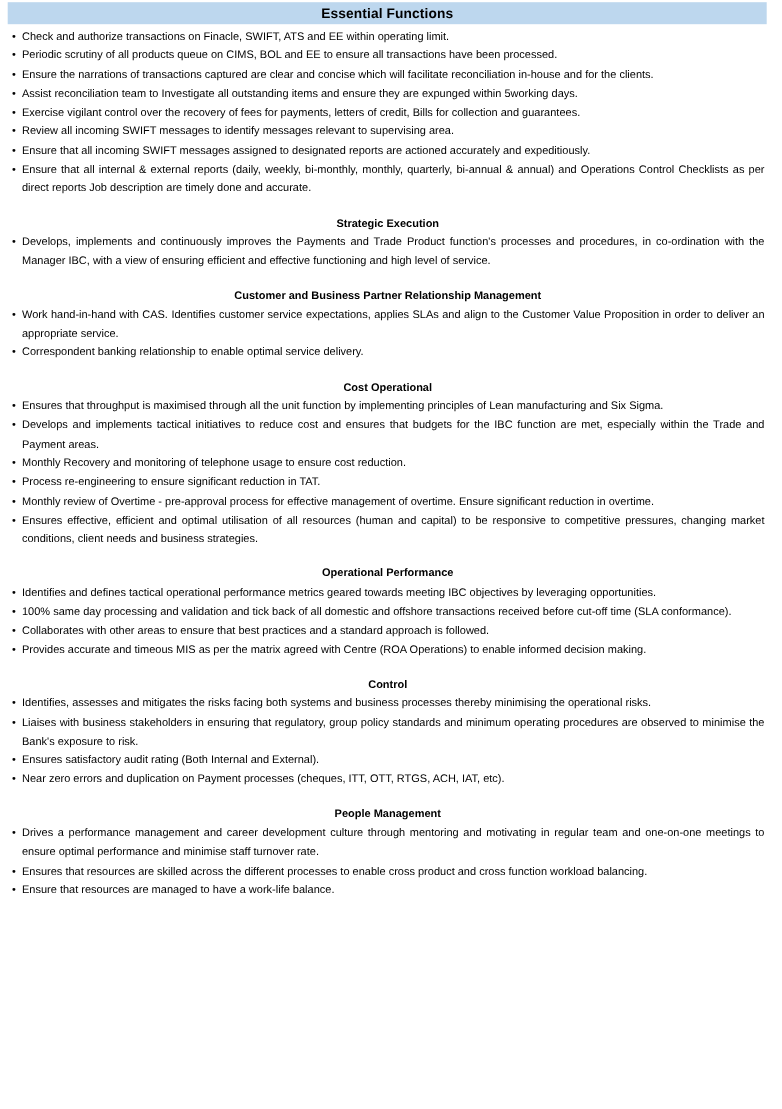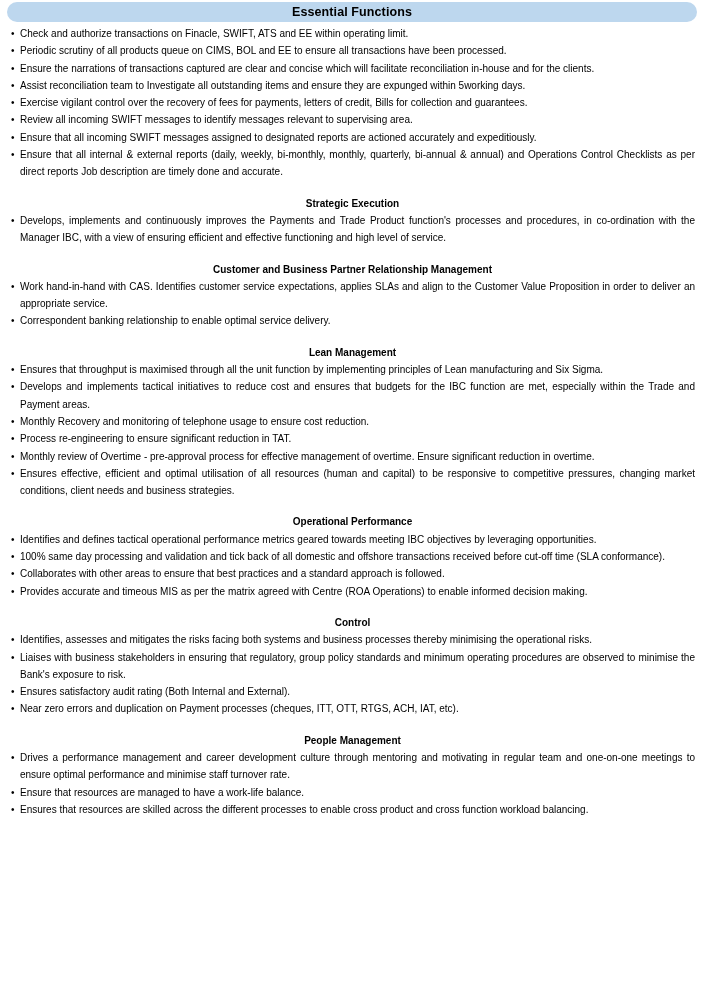--- a/index.html
+++ b/index.html
@@ -21,21 +21,20 @@
     height: 1008px;
     background: #ffffff;
   }
   .header-bar {
     margin: 2px 14px 0 7px;
     height: 20px;
     background: #BDD7EE;
     display: flex;
     align-items: center;
     justify-content: center;
-    border-radius: 10px;
   }
   .header-title {
     font-size: 12.5px;
     font-weight: bold;
     letter-spacing: 0.1px;
   }
   .content {
     margin: 3px 16px 0 10px;
     font-size: 10px;
     line-height: 17.3px;
@@ -82,21 +81,21 @@
       </ul>
       <div class="heading">Strategic Execution</div>
       <ul class="bullets">
         <li>Develops, implements and continuously improves the Payments and Trade Product function's processes and procedures, in co-ordination with the Manager IBC, with a view of ensuring efficient and effective functioning and high level of service.</li>
       </ul>
       <div class="heading">Customer and Business Partner Relationship Management</div>
       <ul class="bullets">
         <li>Work hand-in-hand with CAS. Identifies customer service expectations, applies SLAs and align to the Customer Value Proposition in order to deliver an appropriate service.</li>
         <li>Correspondent banking relationship to enable optimal service delivery.</li>
       </ul>
-      <div class="heading">Lean Management</div>
+      <div class="heading">Cost Operational</div>
       <ul class="bullets">
         <li>Ensures that throughput is maximised through all the unit function by implementing principles of Lean manufacturing and Six Sigma.</li>
         <li>Develops and implements tactical initiatives to reduce cost and ensures that budgets for the IBC function are met, especially within the Trade and Payment areas.</li>
         <li>Monthly Recovery and monitoring of telephone usage to ensure cost reduction.</li>
         <li>Process re-engineering to ensure significant reduction in TAT.</li>
         <li>Monthly review of Overtime - pre-approval process for effective management of overtime. Ensure significant reduction in overtime.</li>
       </ul>
       <ul class="bullets">
         <li>Ensures effective, efficient and optimal utilisation of all resources (human and capital) to be responsive to competitive pressures, changing market conditions, client needs and business strategies.</li>
       </ul>
@@ -110,17 +109,17 @@
       <div class="heading">Control</div>
       <ul class="bullets">
         <li>Identifies, assesses and mitigates the risks facing both systems and business processes thereby minimising the operational risks.</li>
         <li>Liaises with business stakeholders in ensuring that regulatory, group policy standards and minimum operating procedures are observed to minimise the Bank's exposure to risk.</li>
         <li>Ensures satisfactory audit rating (Both Internal and External).</li>
         <li>Near zero errors and duplication on Payment processes (cheques, ITT, OTT, RTGS, ACH, IAT, etc).</li>
       </ul>
       <div class="heading">People Management</div>
       <ul class="bullets">
         <li>Drives a performance management and career development culture through mentoring and motivating in regular team and one-on-one meetings to ensure optimal performance and minimise staff turnover rate.</li>
+        <li>Ensures that resources are skilled across the different processes to enable cross product and cross function workload balancing.</li>
         <li>Ensure that resources are managed to have a work-life balance.</li>
-        <li>Ensures that resources are skilled across the different processes to enable cross product and cross function workload balancing.</li>
       </ul>
     </div>
 </div>
 
 </body></html>

